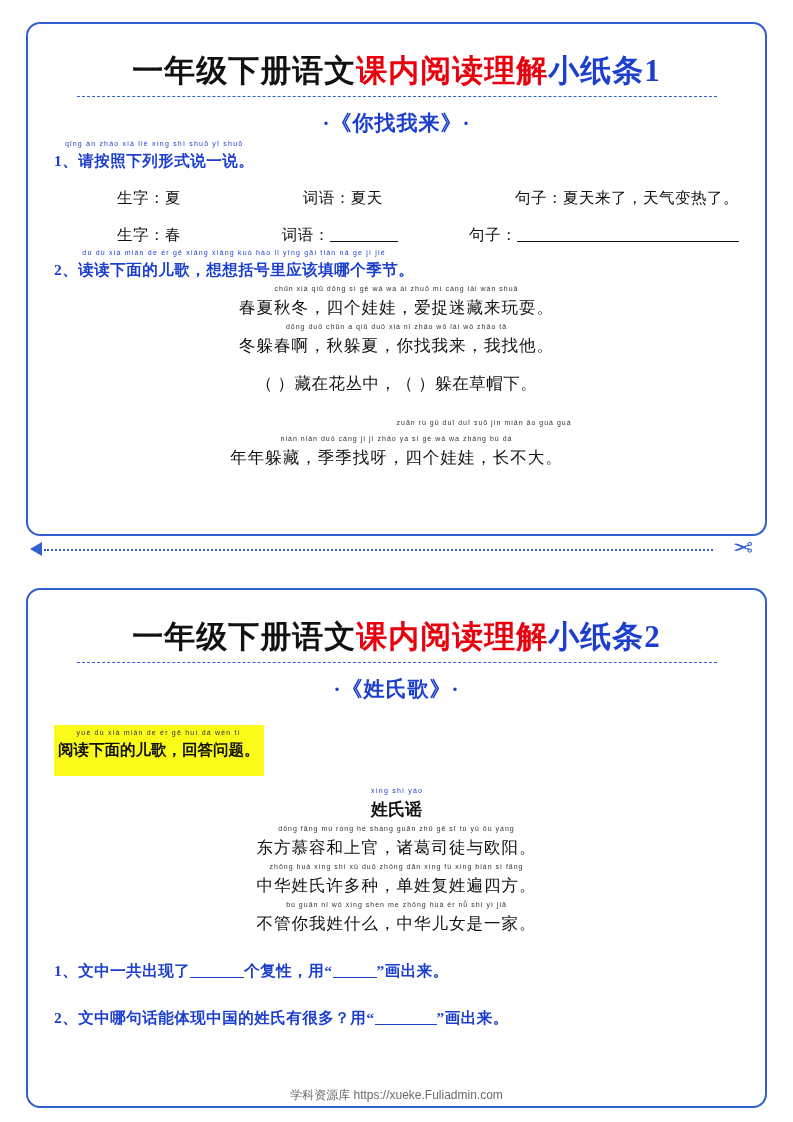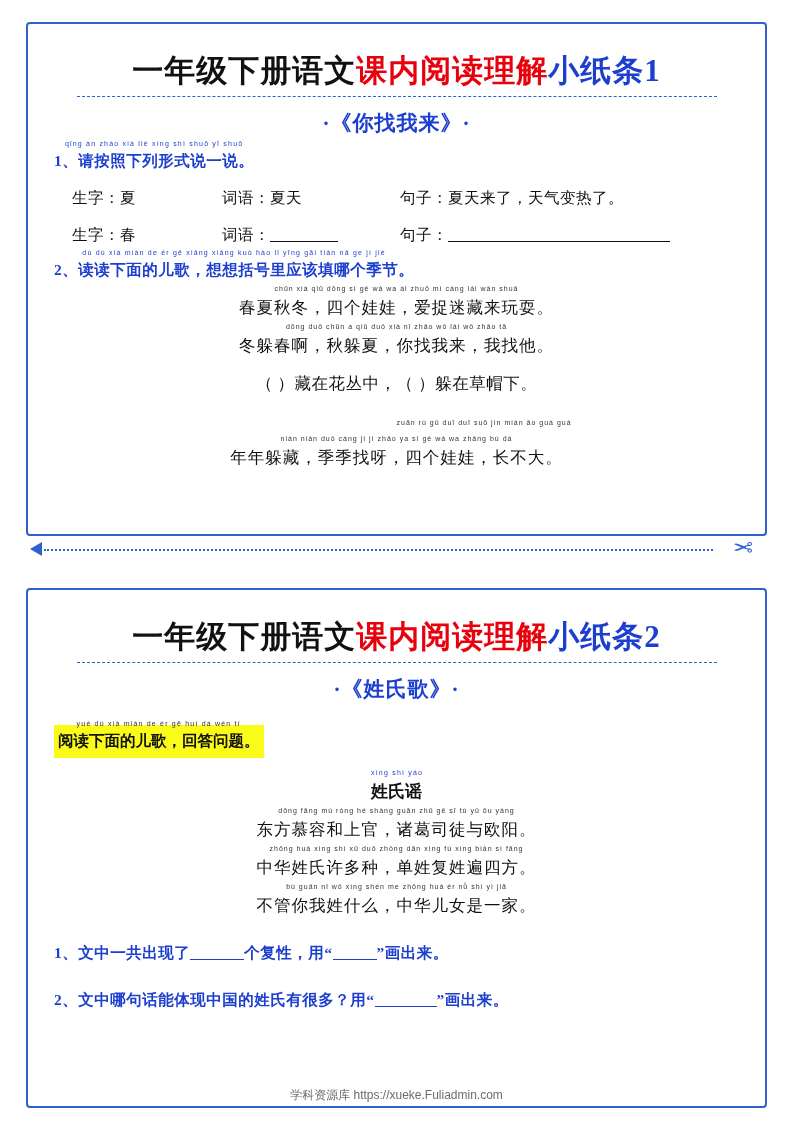--- a/index.html
+++ b/index.html
@@ -16,21 +16,21 @@
   }
   .page {
     position: relative;
     width: 793px;
     height: 1122px;
     box-sizing: border-box;
     padding: 22px 26px;
   }
   .card {
     border: 2.5px solid #2f5fd0;
-    border-radius: 4px;
+    border-radius: 14px;
     box-sizing: border-box;
     position: relative;
     background: #fff;
   }
   .card-1 {
     height: 514px;
     padding: 14px 26px 10px 26px;
   }
   .card-2 {
     height: 520px;
@@ -106,20 +106,21 @@
   .body-row {
     color: #111;
     font-size: 15.5px;
     margin-top: 16px;
     letter-spacing: 0.5px;
     display: flex;
     padding-left: 18px;
   }
   .body-row .cell {
     white-space: nowrap;
+    margin-left: 45px;
   }
   .c1 { width: 150px; }
   .c2 { width: 178px; }
   .c3 { flex: 1; }
   .blank-s {
     display: inline-block;
     width: 68px;
     border-bottom: 1px solid #111;
     height: 15px;
     vertical-align: -2px;
@@ -182,21 +183,21 @@
     top: -2px;
     font-size: 24px;
     color: #2f5fd0;
     transform: scaleX(-1);
   }
 
   
   .highlight {
     background: #fbfb19;
     display: inline-block;
-    padding: 6px 4px;
+    padding: 15px 4px;
     color: #111;
     font-size: 15.5px;
     font-weight: bold;
   }
   .highlight .pinyin-top { color:#333; }
 
   .poem-title {
     text-align: center;
     font-weight: bold;
     font-size: 17px;

